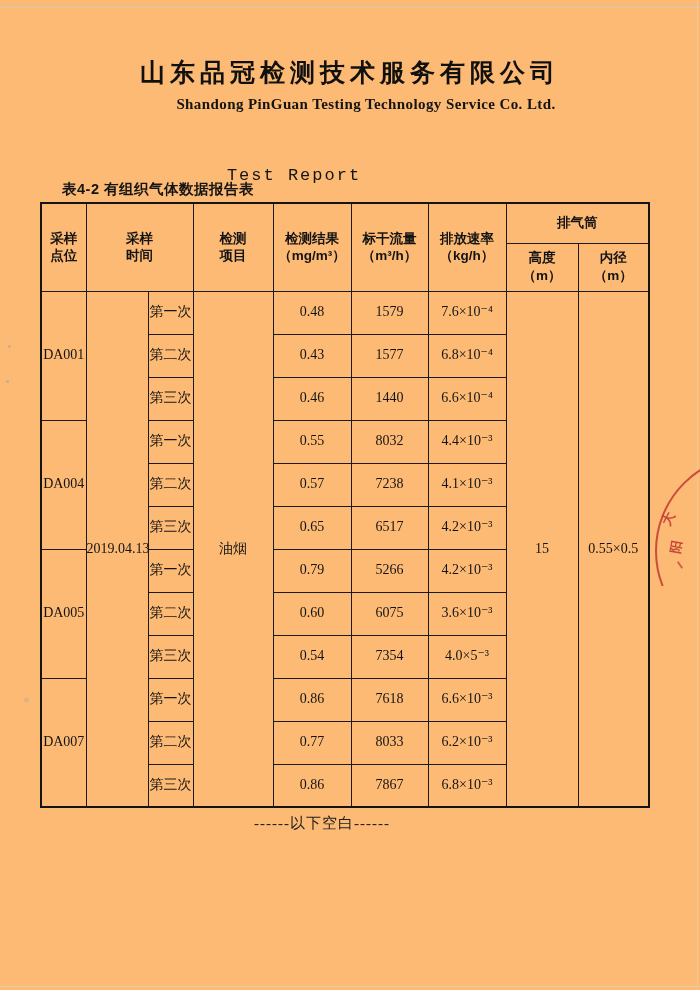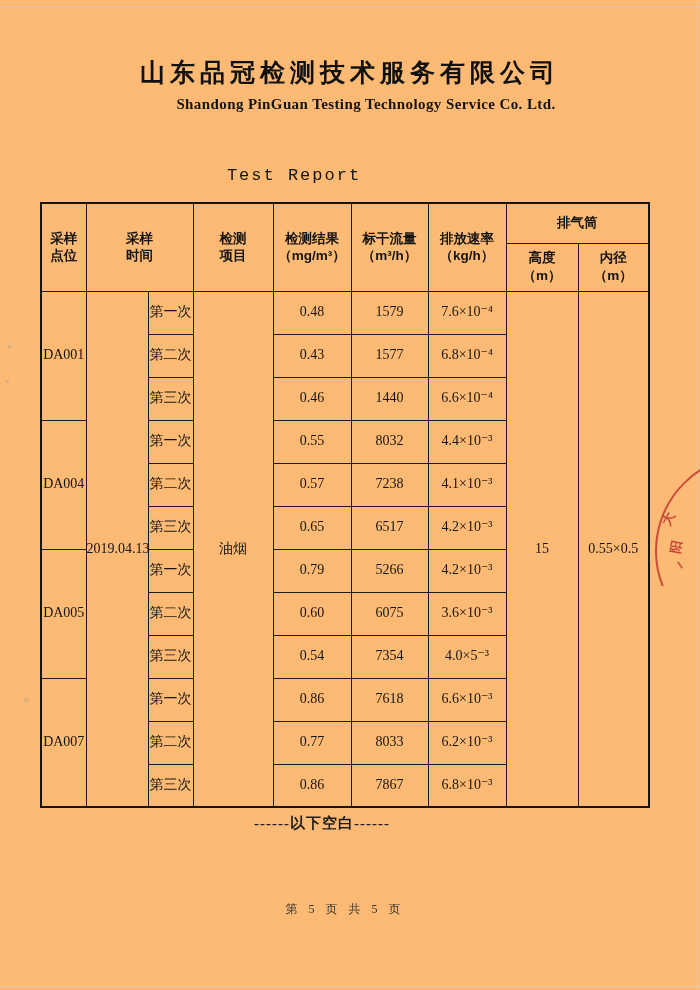--- a/index.html
+++ b/index.html
@@ -60,21 +60,21 @@
   tr.hrow1{height:40px;}
   tr.hrow2{height:48px;}
   tr.brow{height:43px;}
   td.num{font-family:"Liberation Serif","DejaVu Sans",serif;font-size:14px;}
   td.cjk{font-size:13px;}
   td.date{font-size:12.5px;letter-spacing:0;}
 
   
   .blank-note{
     position:absolute;left:0;top:814px;width:644px;text-align:center;
-    font-size:15px;font-weight:bold;letter-spacing:1px;color:#1c1c1c;
+    font-size:15px;font-weight:normal;letter-spacing:1px;color:#1c1c1c;
   }
   .page-num{
     position:absolute;left:0;top:901px;width:690px;text-align:center;
     font-size:12px;letter-spacing:4px;color:#333;
   }
 
   
   .stamp-clip{position:absolute;left:648px;top:468px;width:52px;height:118px;overflow:hidden;}
   .stamp-ring{
     position:absolute;left:7px;top:-14px;width:190px;height:190px;
@@ -97,20 +97,21 @@
   <div class="scan-line-top"></div>
   <div class="scan-line-right"></div>
   <div class="scan-line-bottom"></div>
   <div class="speck s1"></div>
   <div class="speck s2"></div>
   <div class="speck s3"></div>
 
   <div class="company-cn">山东品冠检测技术服务有限公司</div>
   <div class="company-en">Shandong PinGuan Testing Technology Service Co. Ltd.</div>
   <div class="title-en">Test Report</div>
+  <div class="caption">表4-2 有组织气体数据报告表</div>
 
   <div class="tbl-wrap">
     <table class="report">
       <colgroup>
         <col style="width:45px">
           <col style="width:62px">
           <col style="width:45px">
         <col style="width:80px">
           <col style="width:78px">
           <col style="width:77px">
@@ -239,21 +240,20 @@
           <td class="cjk">第三次</td>
           <td class="num">0.86</td>
           <td class="num">7867</td>
           <td class="num">6.8×10⁻³</td>
         </tr>
       </tbody>
     </table>
   </div>
 
   <div class="blank-note">------以下空白------</div>
-  <div class="page-num">第 5 页 共 5 页</div>
 
   <div class="stamp-clip">
     <div class="stamp-ring"></div>
     <div class="stamp-char c1">大</div>
     <div class="stamp-char c2">阳</div>
     <div class="stamp-tick"></div>
   </div>
 
 </div>
 

